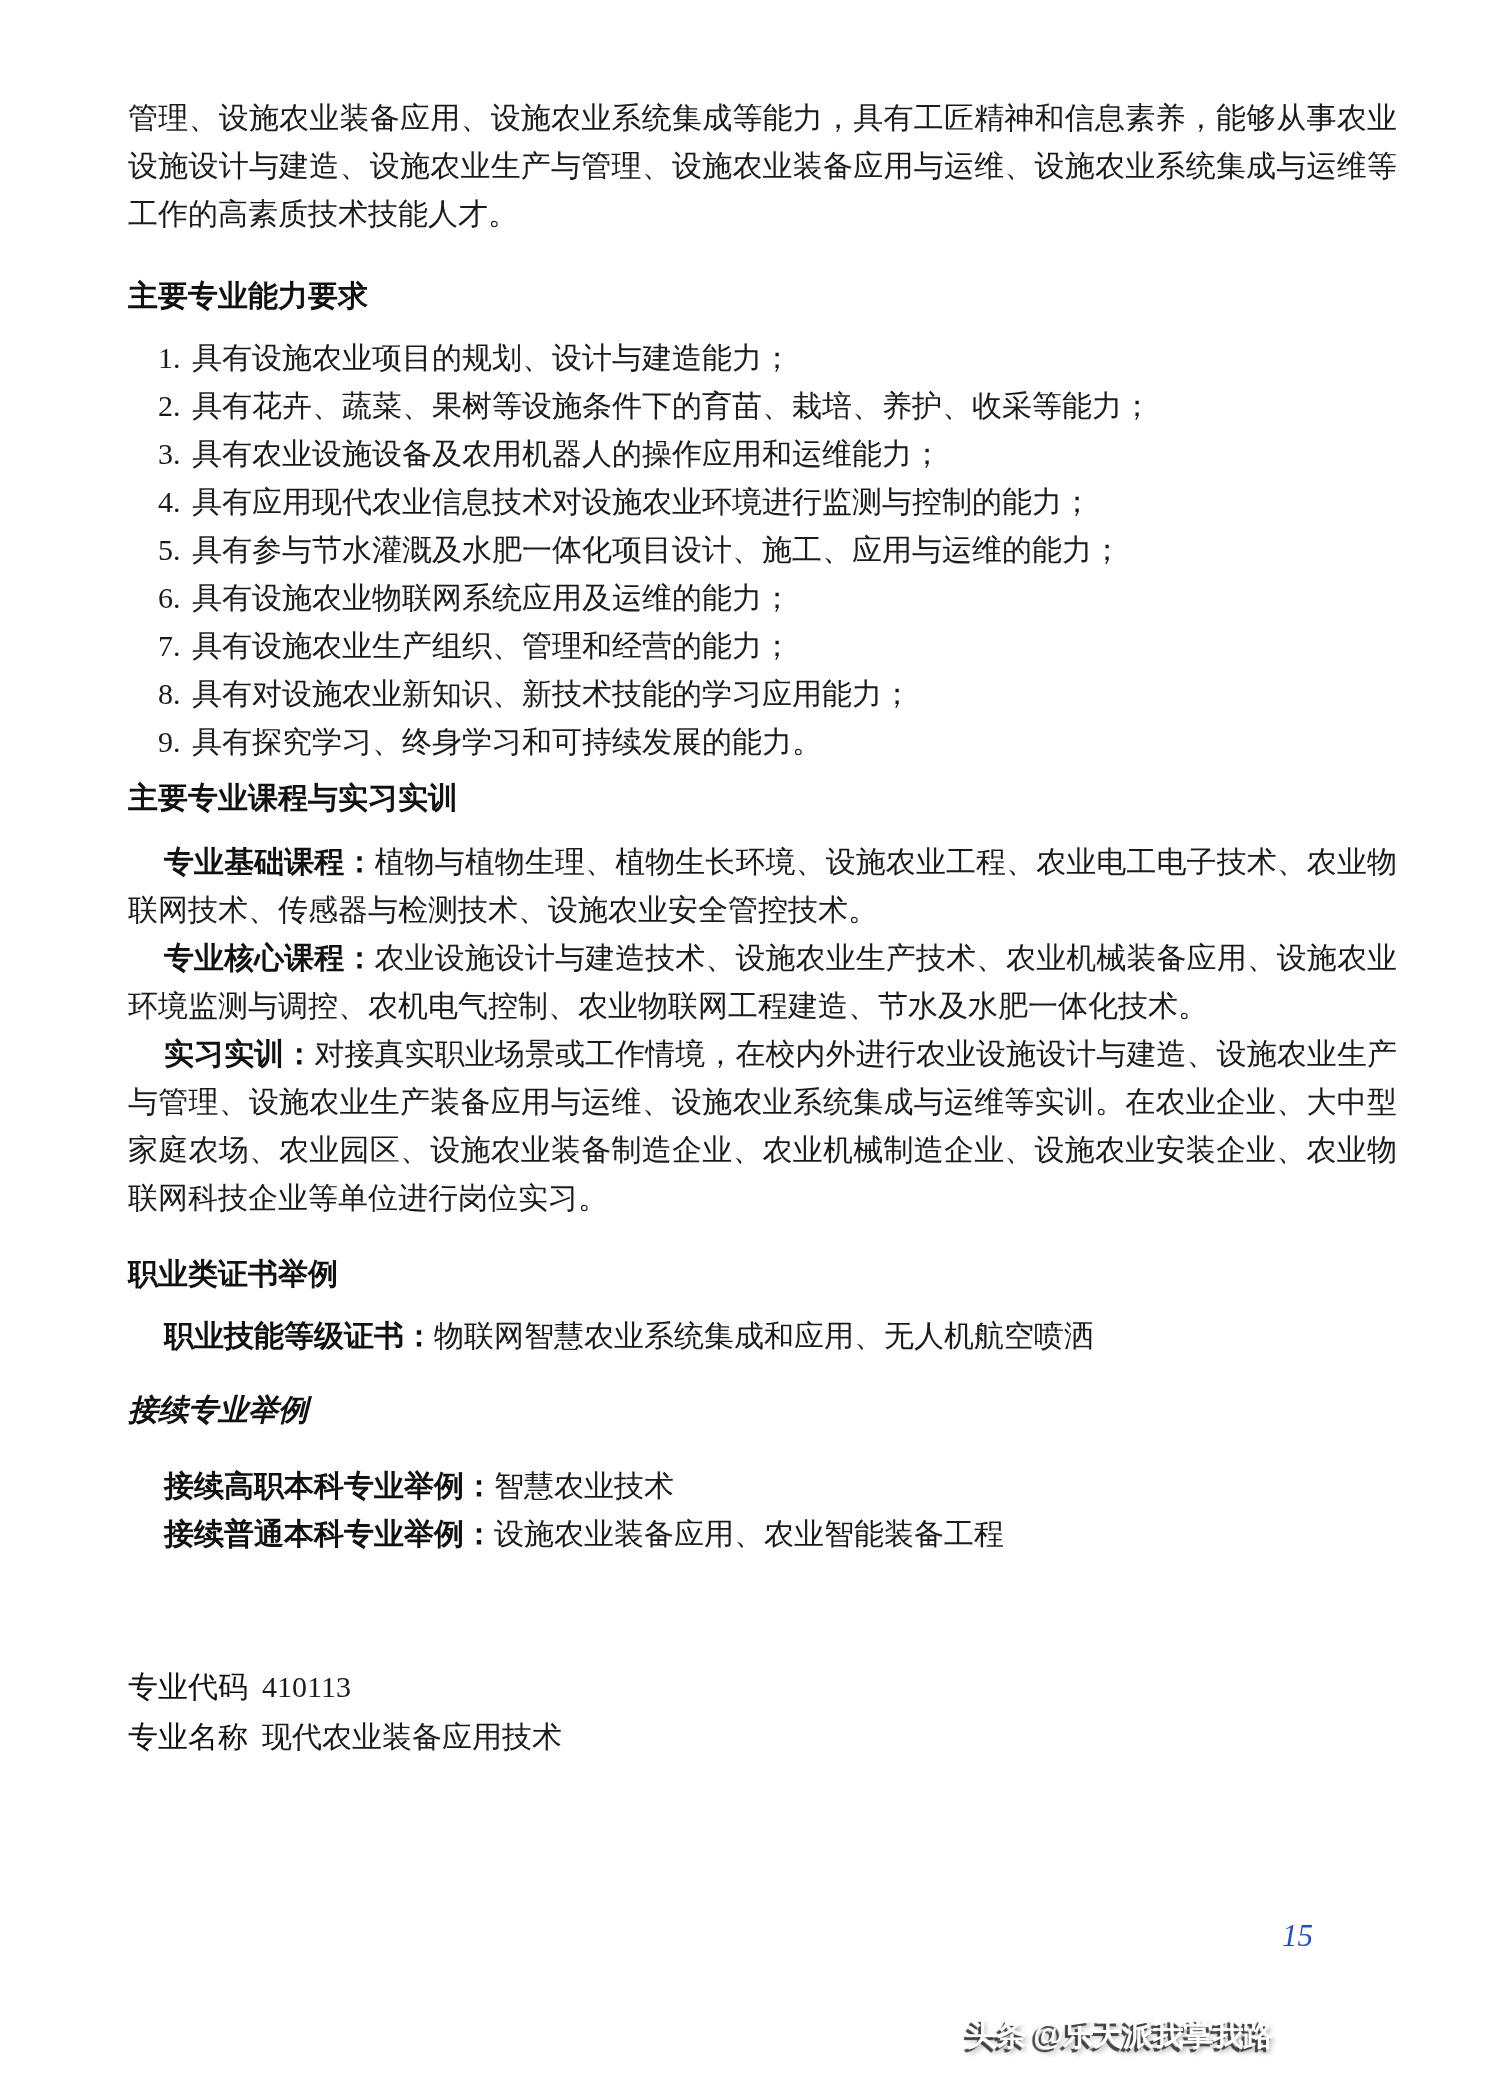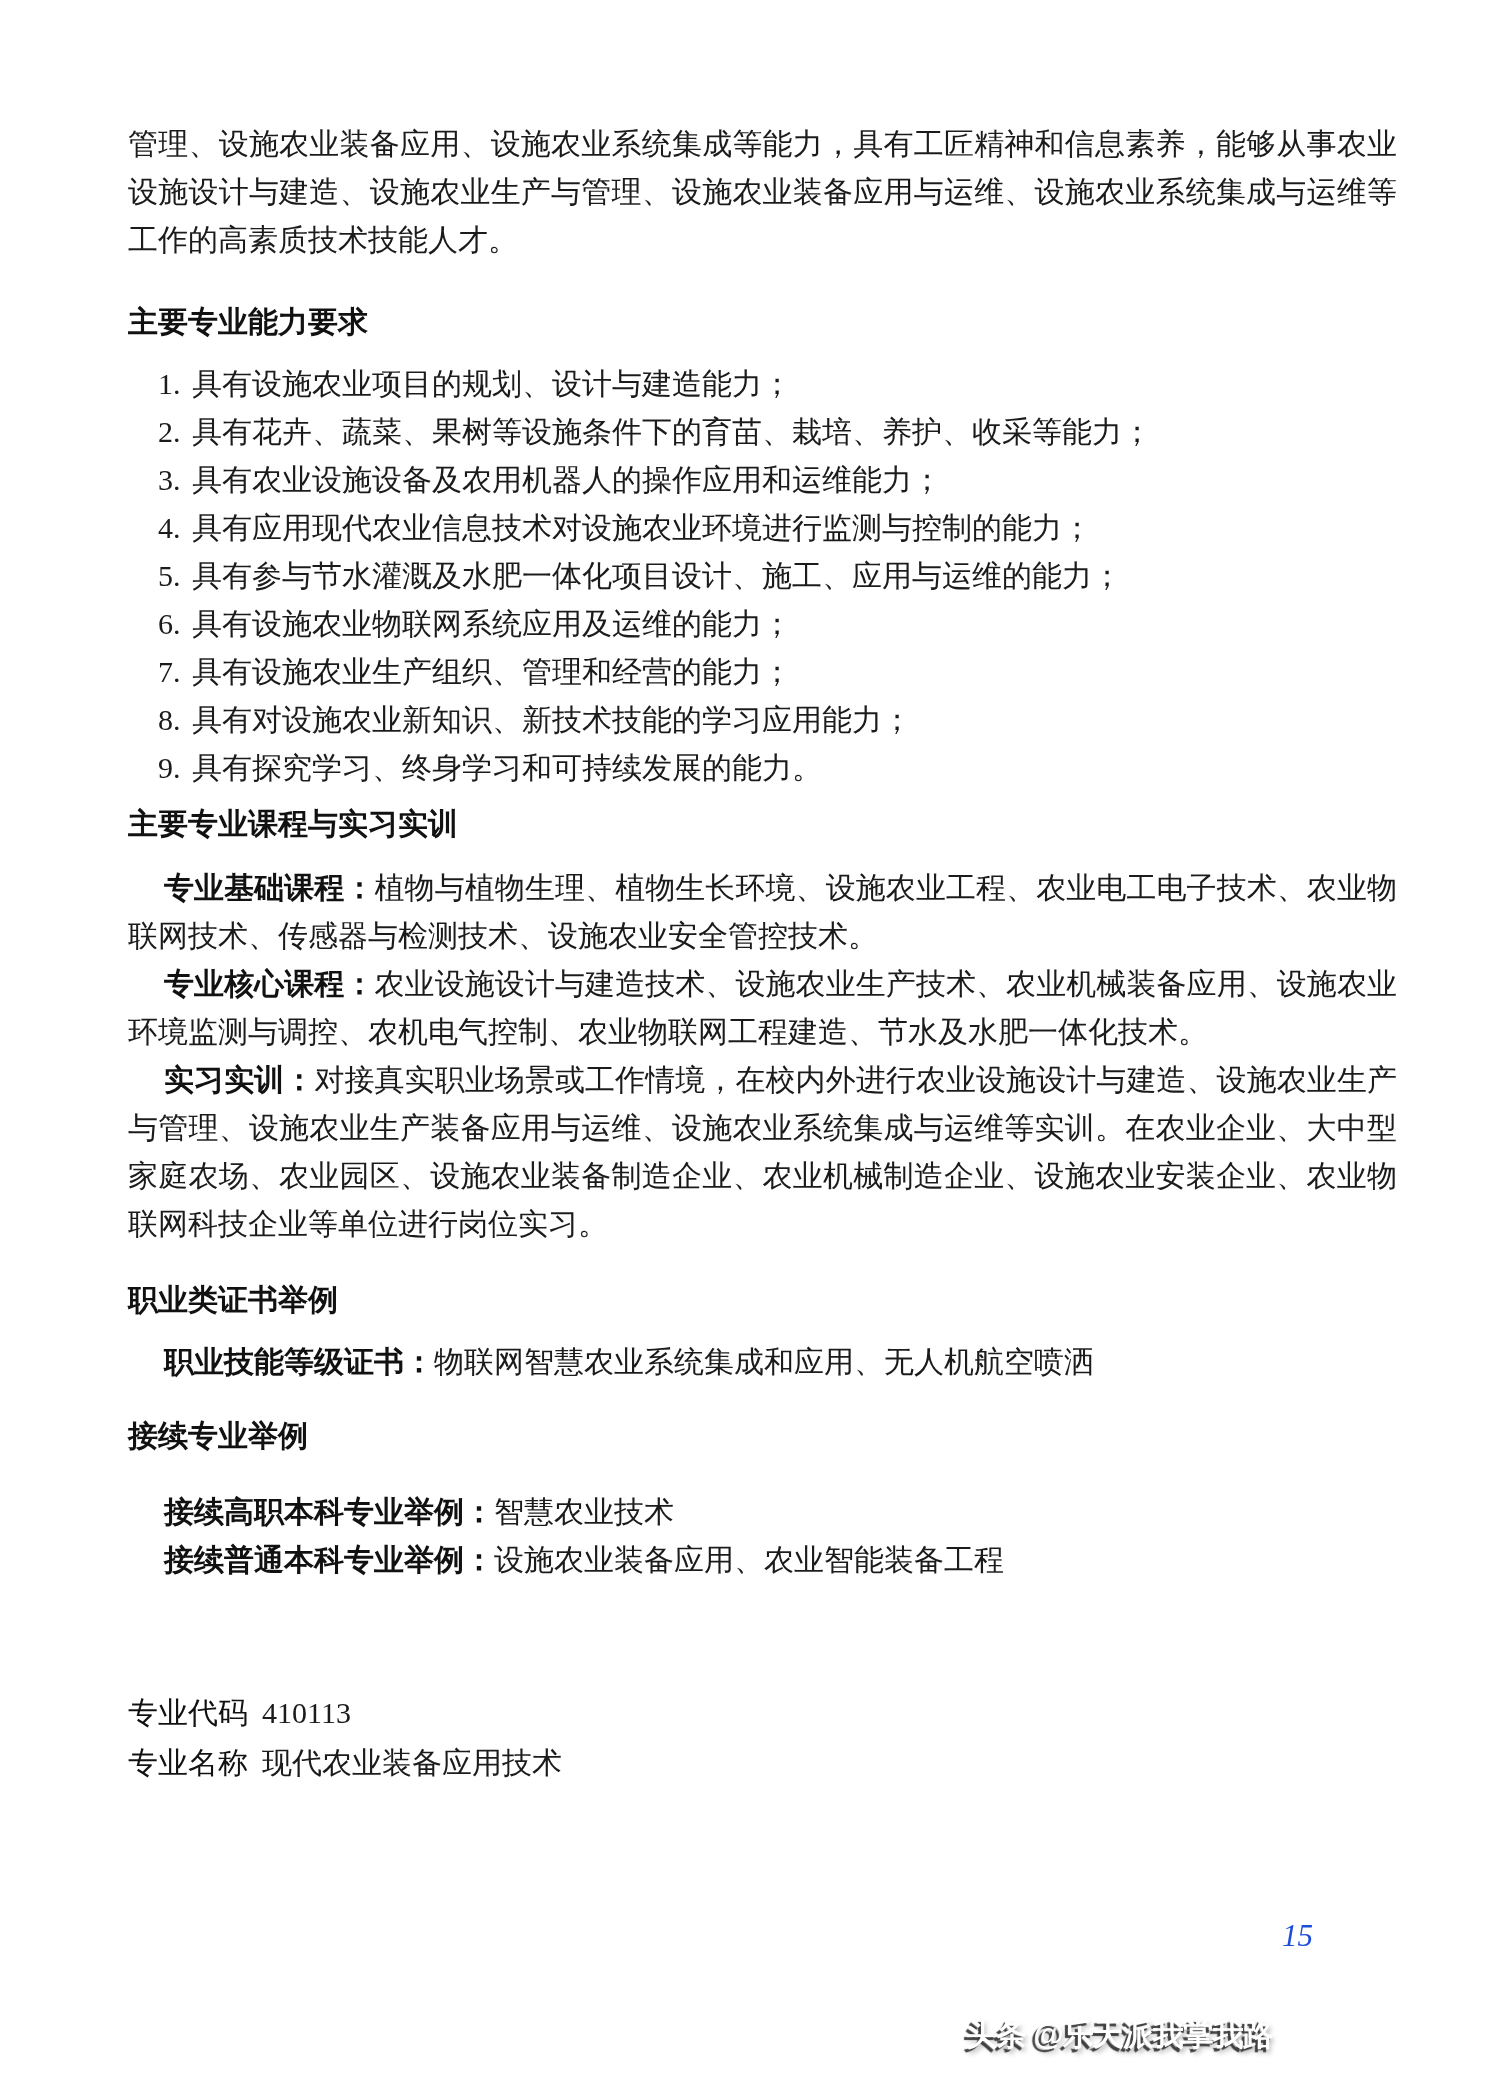--- a/index.html
+++ b/index.html
@@ -5,36 +5,36 @@
   * { margin: 0; padding: 0; box-sizing: border-box; }
   html, body { background: #ffffff; }
   body {
     width: 1503px; height: 2094px;
     position: relative; overflow: hidden;
     font-family: "Liberation Serif", "DejaVu Serif", serif;
     color: #1b1b1b;
   }
   .page-content {
     position: absolute; inset: 0;
-    padding: 120px 106px 0 128px;
+    padding: 94px 106px 0 128px;
   }
   p.body-text {
     font-size: 30px; line-height: 48px;
     text-align: justify; text-justify: inter-ideograph;
   }
   p.indent { text-indent: 36px; }
   h2.doc-heading {
     font-family: "Liberation Sans", "DejaVu Sans", sans-serif;
     font-weight: 700; font-size: 30px; line-height: 48px;
     color: #111111;
   }
   h2.h-abilities     { margin-top: 34px; }
   h2.h-courses       { margin-top: 8px; }
   h2.h-certificates  { margin-top: 28px; }
-  h2.h-continuation  { margin-top: 26px; }
+  h2.h-continuation  { margin-top: 26px; font-style: italic; }
   .runin {
     font-family: "Liberation Sans", "DejaVu Sans", sans-serif;
     font-weight: 700; color: #111111;
   }
   .ability-list { margin-top: 14px; }
   .ability-item {
     display: flex; align-items: baseline;
     padding-left: 30px;
     font-size: 30px; line-height: 48px;
   }

